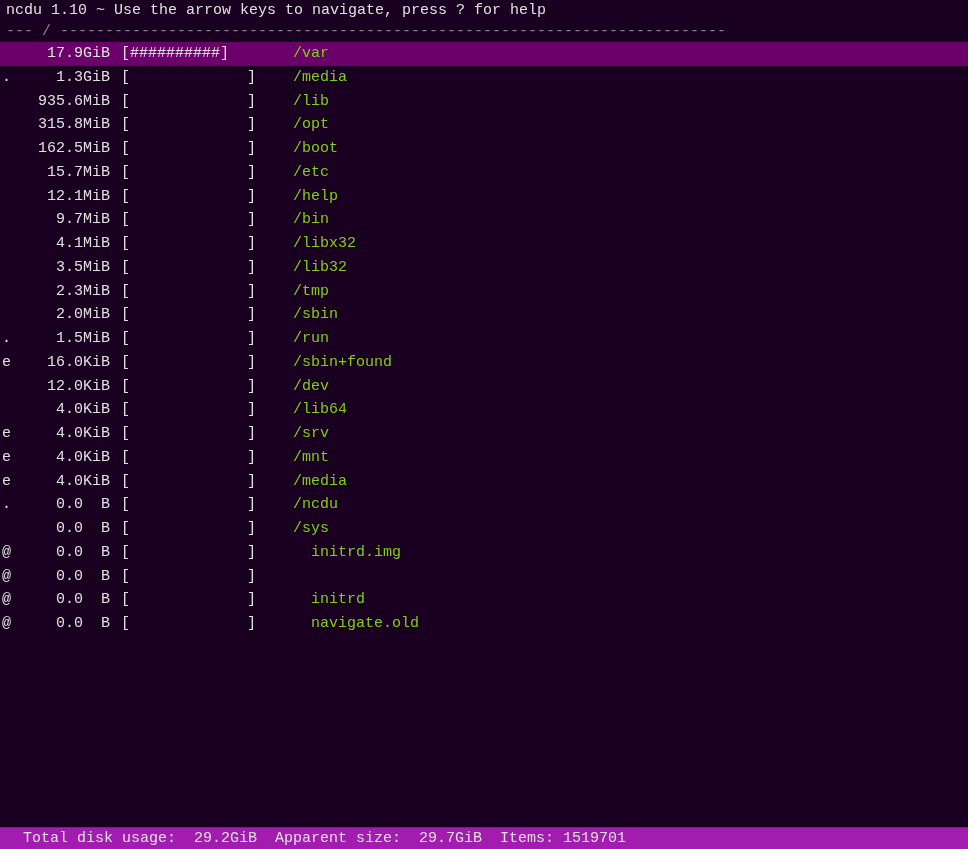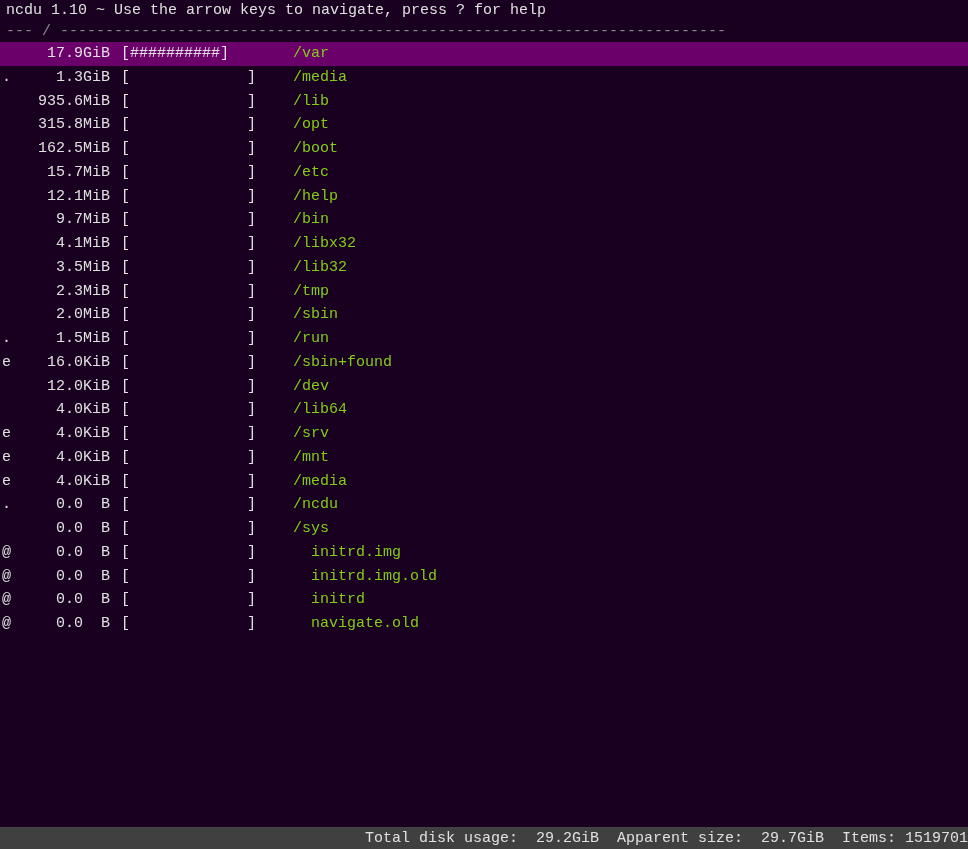--- a/index.html
+++ b/index.html
@@ -60,26 +60,25 @@
     }
     .col-name {
       color: #84cc16;
       margin-left: 2px;
     }
     .footer-bar {
       position: fixed;
       bottom: 0;
       left: 0;
       width: 968px;
-      background-color: #404040;
+      background-color: #a21caf;
       color: #e0e0e0;
-      padding: 2px 0;
+      padding: 2px 14px;
       white-space: pre;
       border-top: 1px solid #444;
-      text-align: right;
     }
   </style>
 </head>
 <body>
 
 <div class="terminal">
   <div class="header-bar">ncdu 1.10 ~ Use the arrow keys to navigate, press ? for help</div>
   <div class="separator">--- / --------------------------------------------------------------------------</div>
   <div id="rows-container">
       <div class="row selected"><span class="col-prefix"></span><span class="col-size">17.9GiB</span><span class="col-bar"> [##########]</span><span class="col-name"> /var</span></div>
@@ -97,18 +96,18 @@
       <div class="row"><span class="col-prefix">.</span><span class="col-size">1.5MiB</span><span class="col-bar"> [             ]</span><span class="col-name"> /run</span></div>
       <div class="row"><span class="col-prefix">e</span><span class="col-size">16.0KiB</span><span class="col-bar"> [             ]</span><span class="col-name"> /sbin+found</span></div>
       <div class="row"><span class="col-prefix"></span><span class="col-size">12.0KiB</span><span class="col-bar"> [             ]</span><span class="col-name"> /dev</span></div>
       <div class="row"><span class="col-prefix"></span><span class="col-size">4.0KiB</span><span class="col-bar"> [             ]</span><span class="col-name"> /lib64</span></div>
       <div class="row"><span class="col-prefix">e</span><span class="col-size">4.0KiB</span><span class="col-bar"> [             ]</span><span class="col-name"> /srv</span></div>
       <div class="row"><span class="col-prefix">e</span><span class="col-size">4.0KiB</span><span class="col-bar"> [             ]</span><span class="col-name"> /mnt</span></div>
       <div class="row"><span class="col-prefix">e</span><span class="col-size">4.0KiB</span><span class="col-bar"> [             ]</span><span class="col-name"> /media</span></div>
       <div class="row"><span class="col-prefix">.</span><span class="col-size">0.0  B</span><span class="col-bar"> [             ]</span><span class="col-name"> /ncdu</span></div>
       <div class="row"><span class="col-prefix"></span><span class="col-size">0.0  B</span><span class="col-bar"> [             ]</span><span class="col-name"> /sys</span></div>
       <div class="row"><span class="col-prefix">@</span><span class="col-size">0.0  B</span><span class="col-bar"> [             ]</span><span class="col-name">   initrd.img</span></div>
-      <div class="row"><span class="col-prefix">@</span><span class="col-size">0.0  B</span><span class="col-bar"> [             ]</span><span class="col-name">   initrd.img.old</span></div>
+      <div class="row"><span class="col-prefix">@</span><span class="col-size">0.0  B</span><span class="col-bar"> [             ]</span></div>
       <div class="row"><span class="col-prefix">@</span><span class="col-size">0.0  B</span><span class="col-bar"> [             ]</span><span class="col-name">   initrd</span></div>
       <div class="row"><span class="col-prefix">@</span><span class="col-size">0.0  B</span><span class="col-bar"> [             ]</span><span class="col-name">   navigate.old</span></div>
     </div>
   <div class="footer-bar"> Total disk usage:  29.2GiB  Apparent size:  29.7GiB  Items: 1519701</div>
 </div>
 
 </body></html>

